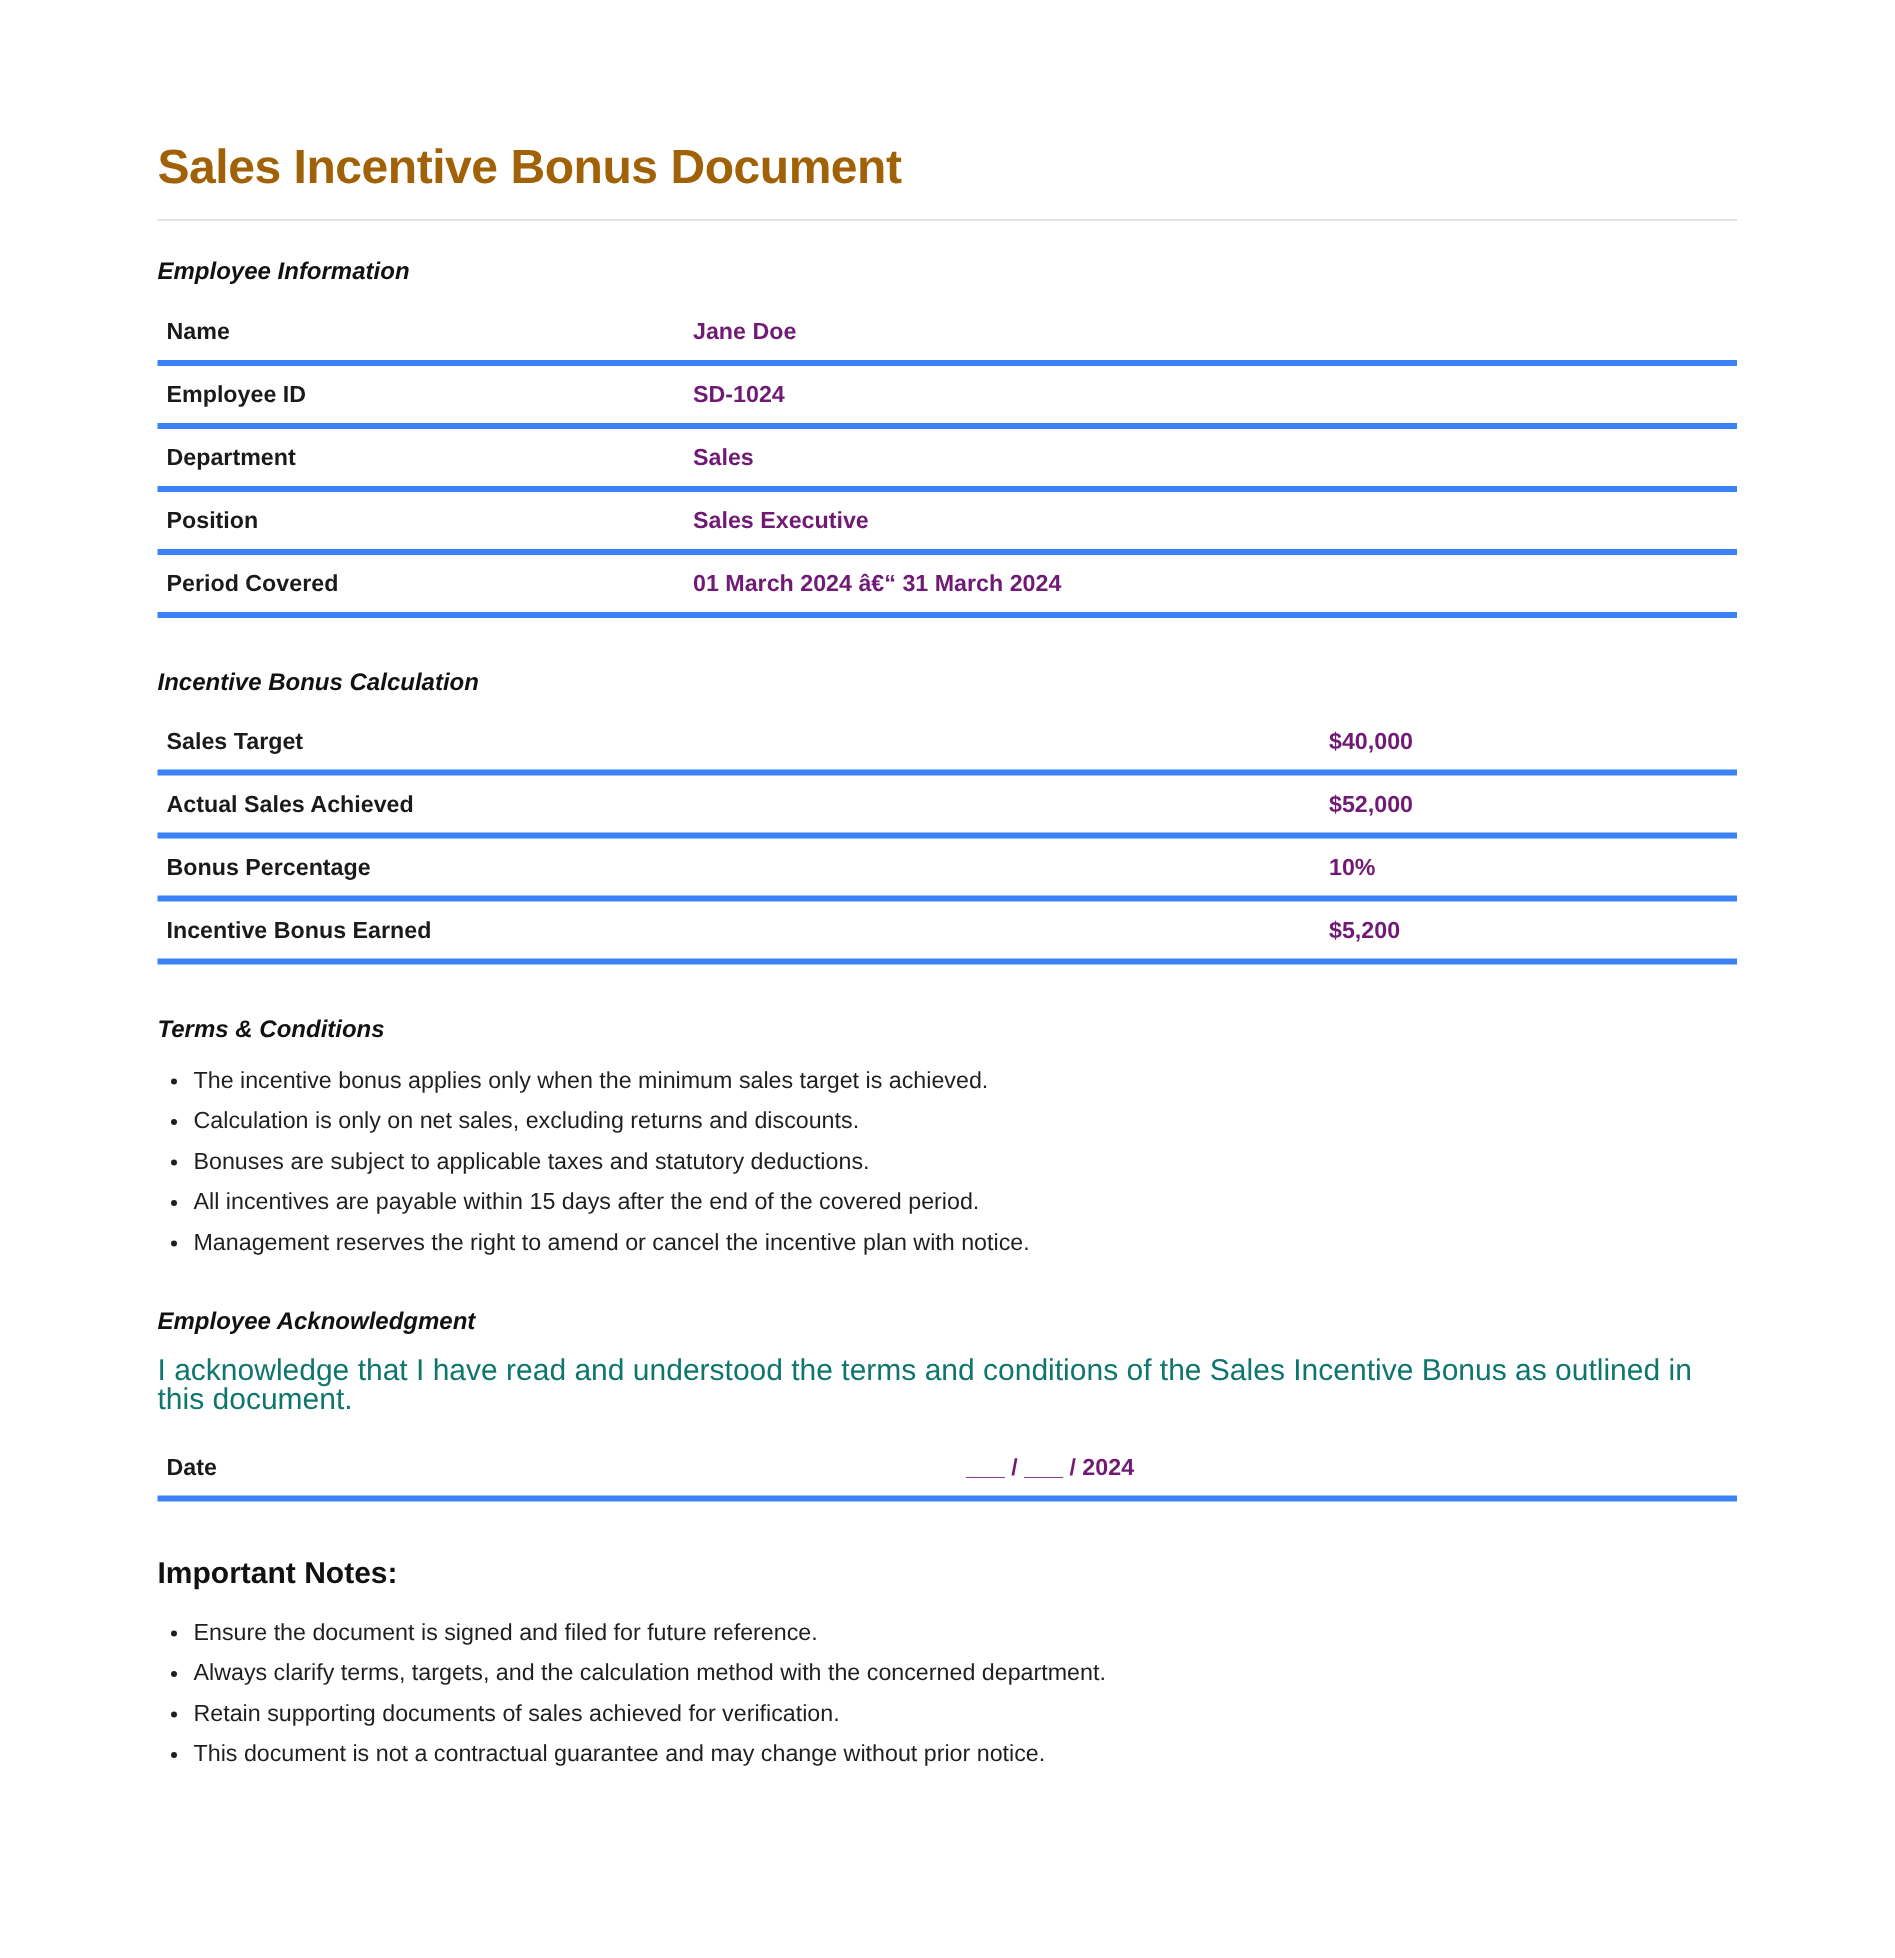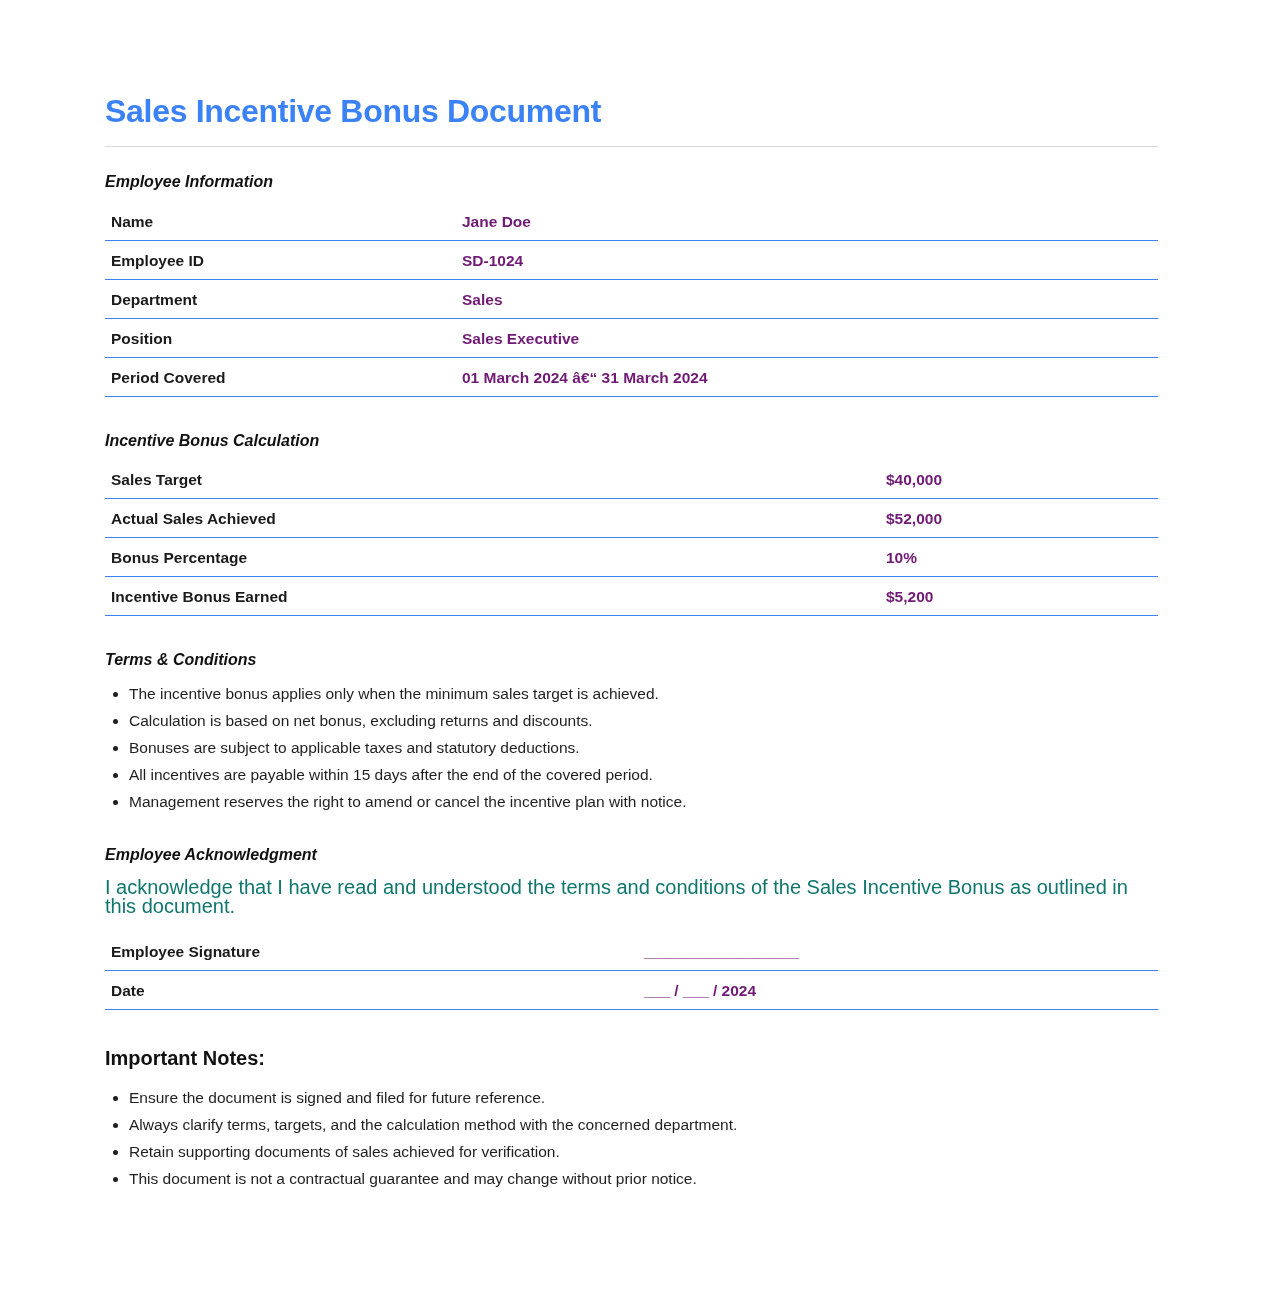--- a/index.html
+++ b/index.html
@@ -19,21 +19,21 @@
   .content {
     width: 1053px;
     margin-left: 105px;
     padding-top: 92px;
   }
   h1.doc-title {
     font-size: 32px;
     font-weight: 700;
     line-height: 1.2;
     margin: 0 0 16px 0;
-    color: #3b82f6;
+    color: #a16207;
     letter-spacing: -0.3px;
   }
   hr.title-rule {
     border: none;
     border-top: 1px solid #d9d9d9;
     margin: 0;
   }
   h2.section-heading {
     font-size: 16px;
     font-weight: 700;
@@ -52,21 +52,21 @@
     margin: 34px 0 6px 0;
     color: #111111;
   }
   table.kv-table {
     width: 100%;
     border-collapse: collapse;
     table-layout: fixed;
     font-size: 15.5px;
   }
   table.kv-table td {
-    border-bottom: 1px solid #3b82f6;
+    border-bottom: 4px solid #3b82f6;
     padding: 10px 6px 9px 6px;
     line-height: 19px;
     vertical-align: middle;
   }
   table.kv-table td.label { font-weight: 700; color: #1a1a1a; }
   table.kv-table td.value { font-weight: 700; color: #701a75; }
   table.t1 td.label { width: 351px; }
   table.t2 td.label { width: 775px; }
   table.t3 td.label { width: 533px; }
   p.body-text {
@@ -141,34 +141,30 @@
         <tr>
           <td class="label">Incentive Bonus Earned</td>
           <td class="value">$5,200</td>
         </tr>
       </tbody>
     </table>
 
     <h2 class="section-heading">Terms &amp; Conditions</h2>
     <ul class="doc-list">
       <li>The incentive bonus applies only when the minimum sales target is achieved.</li>
-      <li>Calculation is based on net bonus, excluding returns and discounts.</li>
+      <li>Calculation is only on net sales, excluding returns and discounts.</li>
       <li>Bonuses are subject to applicable taxes and statutory deductions.</li>
       <li>All incentives are payable within 15 days after the end of the covered period.</li>
       <li>Management reserves the right to amend or cancel the incentive plan with notice.</li>
     </ul>
 
     <h2 class="section-heading">Employee Acknowledgment</h2>
     <p class="body-text">I acknowledge that I have read and understood the terms and conditions of the Sales Incentive Bonus as outlined in this document.</p>
     <table class="kv-table t3">
       <tbody>
-        <tr>
-          <td class="label">Employee Signature</td>
-          <td class="value">__________________</td>
-        </tr>
         <tr>
           <td class="label">Date</td>
           <td class="value">___ / ___ / 2024</td>
         </tr>
       </tbody>
     </table>
 
     <h3 class="sub-heading">Important Notes:</h3>
     <ul class="doc-list notes-list">
       <li>Ensure the document is signed and filed for future reference.</li>

